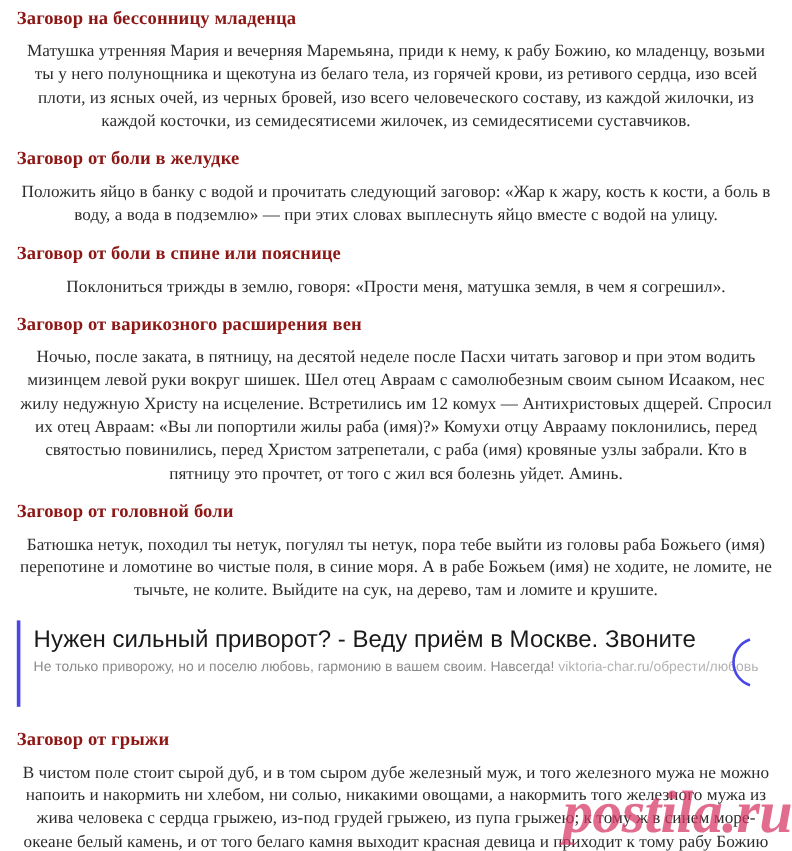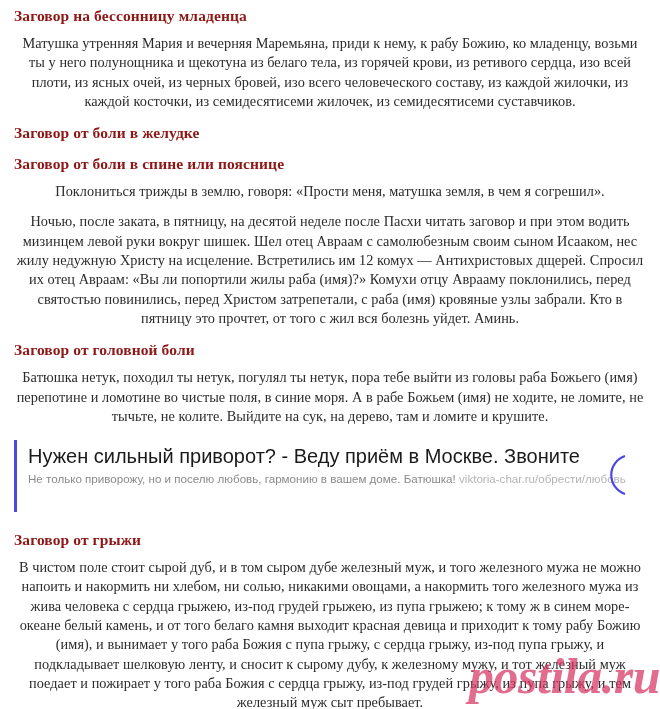--- a/index.html
+++ b/index.html
@@ -115,41 +115,43 @@
 
 <div class="page">
 
   <div class="section">
     <h2 class="section-heading">Заговор на бессонницу младенца</h2>
     <p class="body-text">Матушка утренняя Мария и вечерняя Маремьяна, приди к нему, к рабу Божию, ко младенцу, возьми ты у него полунощника и щекотуна из белаго тела, из горячей крови, из ретивого сердца, изо всей плоти, из ясных очей, из черных бровей, изо всего человеческого составу, из каждой жилочки, из каждой косточки, из семидесятисеми жилочек, из семидесятисеми суставчиков.</p>
   </div>
 
   <div class="section">
     <h2 class="section-heading">Заговор от боли в желудке</h2>
+    <p class="body-text">Положить яйцо в банку с водой и прочитать следующий заговор: «Жар к жару, кость к кости, а боль в воду, а вода в подземлю» — при этих словах выплеснуть яйцо вместе с водой на улицу.</p>
   </div>
 
   <div class="section">
     <h2 class="section-heading">Заговор от боли в спине или пояснице</h2>
     <p class="body-text">Поклониться трижды в землю, говоря: «Прости меня, матушка земля, в чем я согрешил».</p>
   </div>
 
   <div class="section">
+    <h2 class="section-heading">Заговор от варикозного расширения вен</h2>
     <p class="body-text">Ночью, после заката, в пятницу, на десятой неделе после Пасхи читать заговор и при этом водить мизинцем левой руки вокруг шишек. Шел отец Авраам с самолюбезным своим сыном Исааком, нес жилу недужную Христу на исцеление. Встретились им 12 комух — Антихристовых дщерей. Спросил их отец Авраам: «Вы ли попортили жилы раба (имя)?» Комухи отцу Аврааму поклонились, перед святостью повинились, перед Христом затрепетали, с раба (имя) кровяные узлы забрали. Кто в пятницу это прочтет, от того с жил вся болезнь уйдет. Аминь.</p>
   </div>
 
   <div class="section">
     <h2 class="section-heading">Заговор от головной боли</h2>
     <p class="body-text">Батюшка нетук, походил ты нетук, погулял ты нетук, пора тебе выйти из головы раба Божьего (имя) перепотине и ломотине во чистые поля, в синие моря. А в рабе Божьем (имя) не ходите, не ломите, не тычьте, не колите. Выйдите на сук, на дерево, там и ломите и крушите.</p>
   </div>
 
   <div class="ad-block">
     <div class="ad-bar"></div>
     <div class="ad-title">Нужен сильный приворот? - Веду приём в Москве. Звоните</div>
     <div class="ad-desc">
-      <span>Не только приворожу, но и поселю любовь, гармонию в вашем доме. Батюшка!</span>
+      <span>Не только приворожу, но и поселю любовь, гармонию в вашем своим. Навсегда!</span>
       <span class="ad-url">viktoria-char.ru/обрести/любовь</span>
     </div>
     <div class="ad-spinner">
       <svg width="34" height="46" viewBox="0 0 34 46">
         <path d="M22 4 A 20 20 0 0 0 22 42" fill="none" stroke="#4a47e8" stroke-width="2.2"></path>
       </svg>
     </div>
   </div>
 
   <div class="section">

